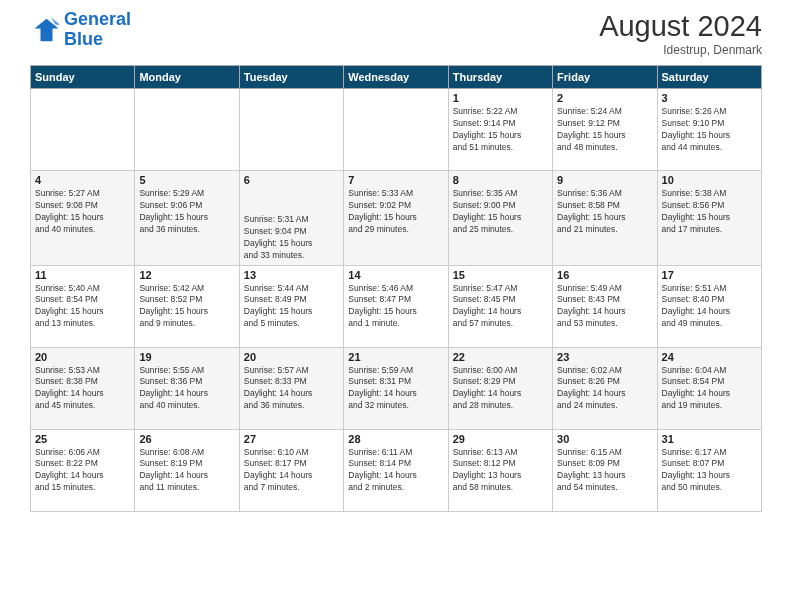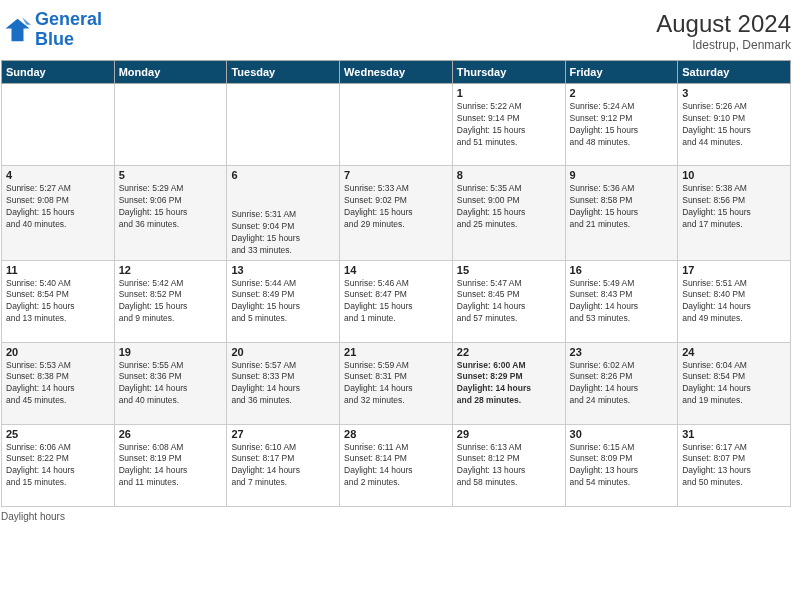--- a/index.html
+++ b/index.html
@@ -6,21 +6,21 @@
     body {
       width: 792px;
       height: 612px;
       font-family: Arial, sans-serif;
       background: #fff;
       overflow: hidden;
     }
     .page {
       width: 792px;
       height: 612px;
-      padding: 10px 1px;
+      padding: 10px 30px;
     }
     .header {
       display: flex;
       justify-content: space-between;
       align-items: flex-start;
       margin-bottom: 8px;
     }
     .logo {
       display: flex;
       align-items: center;
@@ -36,21 +36,21 @@
       color: #1a6fc4;
     }
     .logo-icon {
       width: 30px;
       height: 30px;
     }
     .title-block {
       text-align: right;
     }
     .month-year {
-      font-size: 24px;
+      font-size: 29px;
       font-weight: normal;
       color: #333;
     }
     .location {
       font-size: 12px;
       color: #555;
     }
     table {
       width: 100%;
       border-collapse: collapse;
@@ -286,21 +286,21 @@
           </td>
           <td>
             <div class="day-num">21</div>
             <div class="day-info" style="white-space: pre-line;">Sunrise: 5:59 AM
 Sunset: 8:31 PM
 Daylight: 14 hours
 and 32 minutes.</div>
           </td>
           <td>
             <div class="day-num">22</div>
-            <div class="day-info" style="white-space: pre-line; font-weight: bold;">Sunrise: 6:00 AM
+            <div class="day-info" style="white-space: pre-line;">Sunrise: 6:00 AM
 Sunset: 8:29 PM
 Daylight: 14 hours
 and 28 minutes.</div>
           </td>
           <td>
             <div class="day-num">23</div>
             <div class="day-info" style="white-space: pre-line;">Sunrise: 6:02 AM
 Sunset: 8:26 PM
 Daylight: 14 hours
 and 24 minutes.</div>
@@ -360,16 +360,13 @@
             <div class="day-num">31</div>
             <div class="day-info" style="white-space: pre-line;">Sunrise: 6:17 AM
 Sunset: 8:07 PM
 Daylight: 13 hours
 and 50 minutes.</div>
           </td>
         </tr>
       </tbody>
   </table>
 
-  <div class="footer">
-    <span>Daylight hours</span>
-  </div>
 </div>
 
 </body></html>

